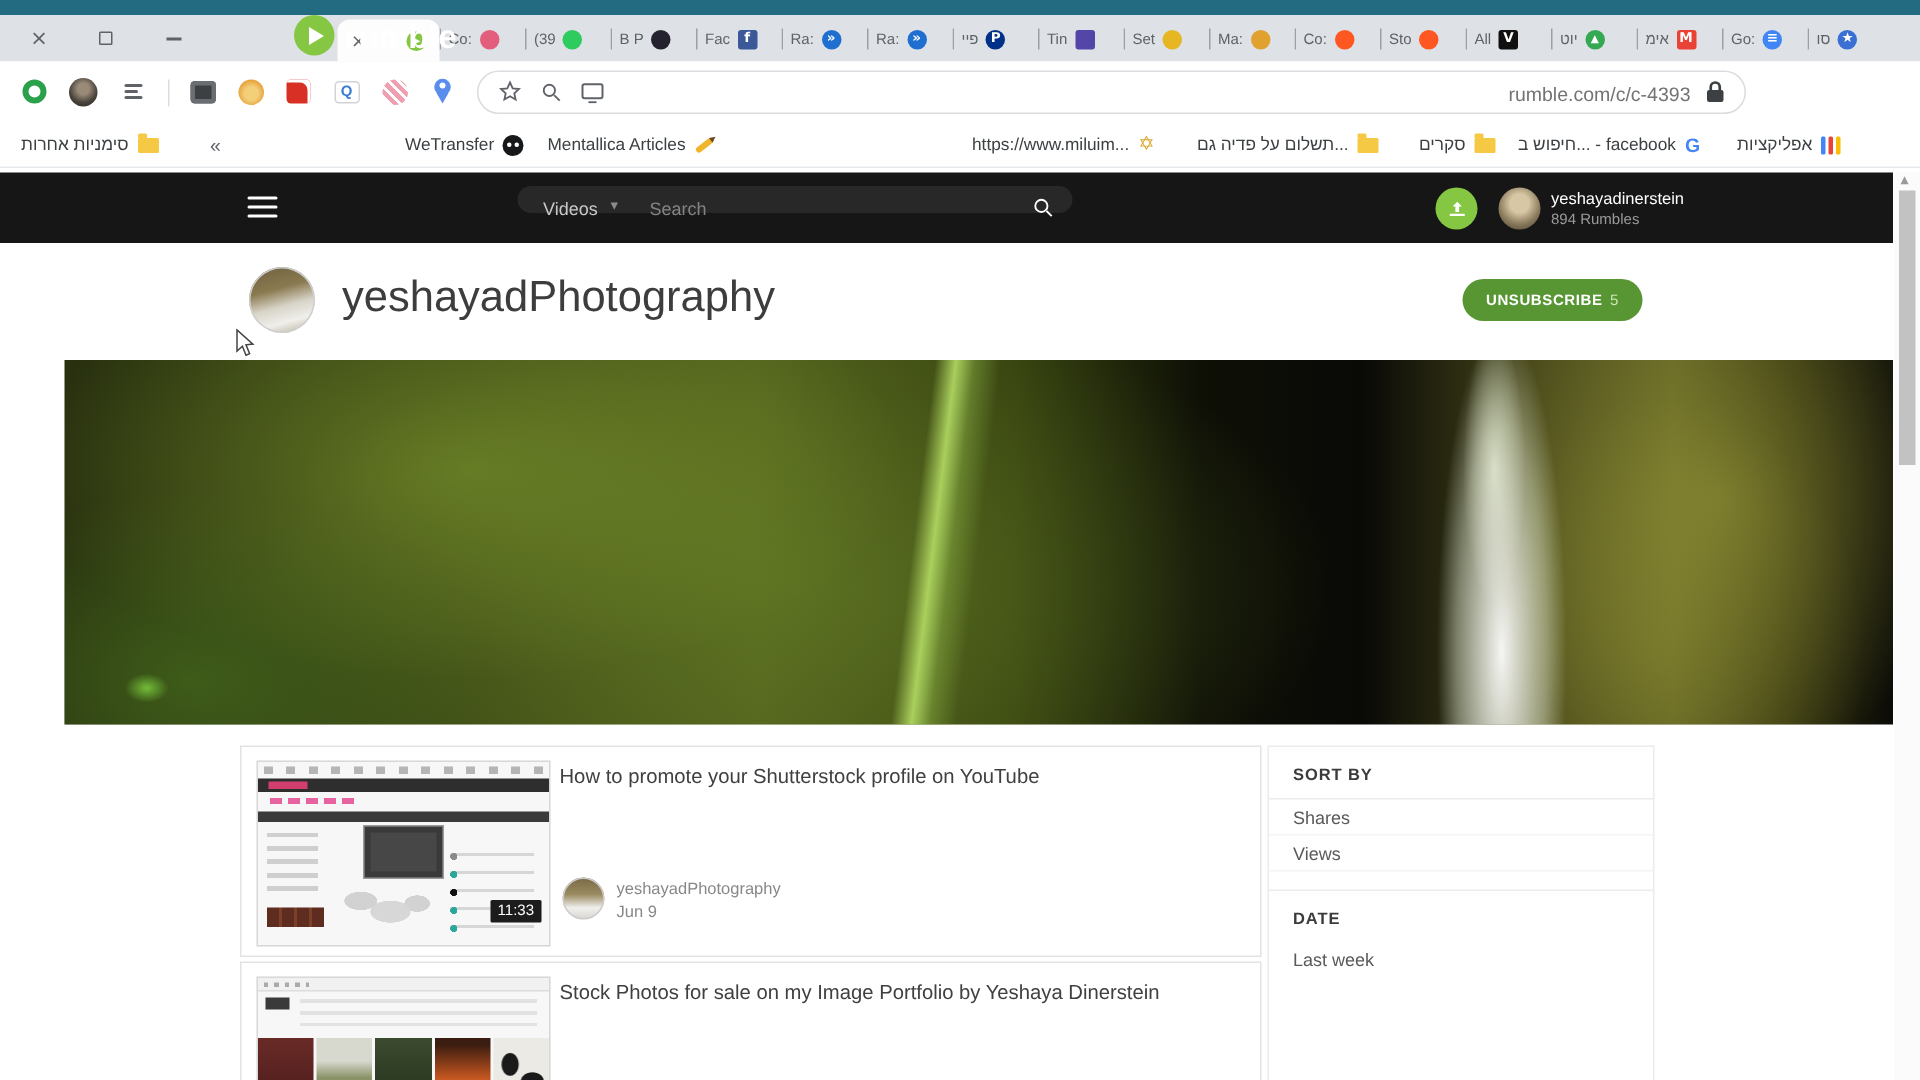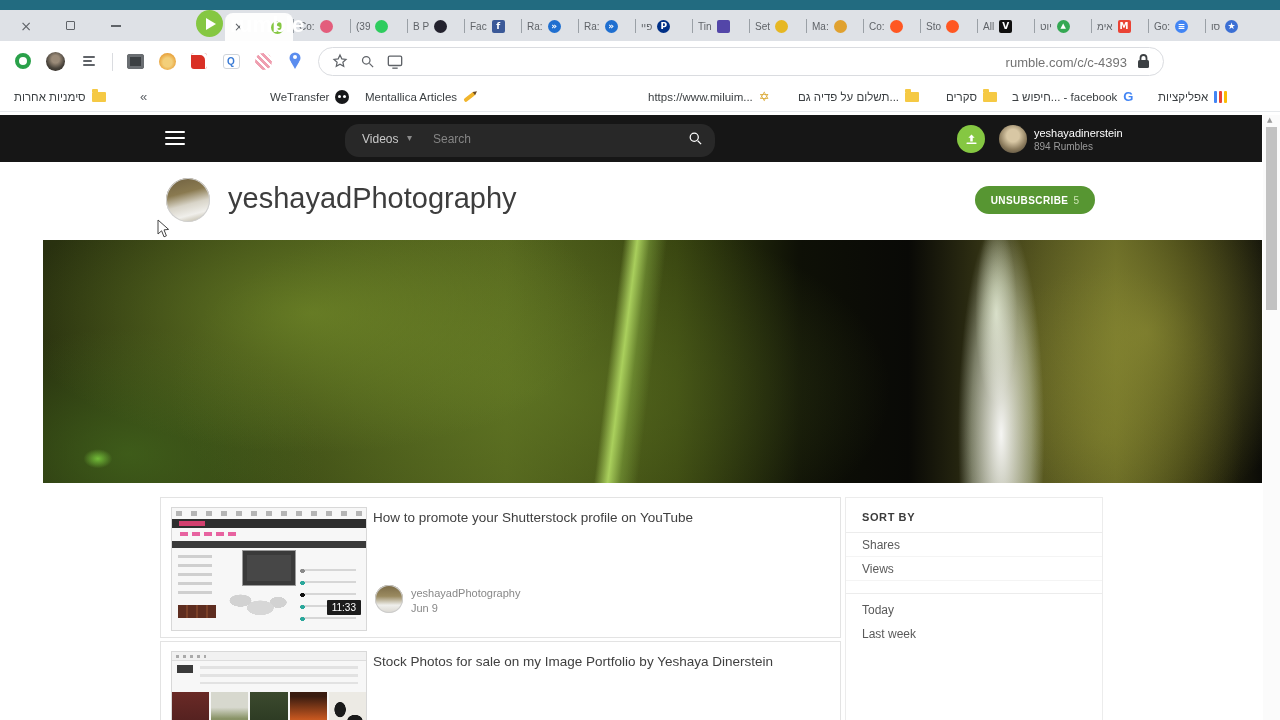--- a/index.html
+++ b/index.html
@@ -53,21 +53,21 @@
   .apps-ic{display:flex;gap:2px;flex:none}
   .apps-ic i{display:block;width:3px;height:12px;border-radius:1px}
 
   
   .rheader{position:absolute;left:0;top:115px;width:1262px;height:47px;background:#161616}
   .burger{position:absolute;left:165px;top:16px;width:20px;display:flex;flex-direction:column;gap:4px}
   .burger i{display:block;height:2px;background:#fff;border-radius:1px}
   .logo-circle{position:absolute;left:196px;top:10px;width:27px;height:27px;border-radius:50%;background:#85c742;display:flex;align-items:center;justify-content:center}
   .logo-circle::after{content:"";margin-left:3px;border-left:10px solid #fff;border-top:6px solid transparent;border-bottom:6px solid transparent}
   .logo-word{position:absolute;left:230px;top:12px;font-size:22px;font-weight:700;color:#fff;letter-spacing:.2px}
-  .rsearch{position:absolute;left:345px;top:124px;width:370px;height:33px;background:#282828;border-radius:14px}
+  .rsearch{position:absolute;left:345px;top:124px;width:370px;height:18px;background:#282828;border-radius:14px}
   .rs-videos{position:absolute;left:17px;top:8px;font-size:12px;color:#c9c9c9}
   .rs-caret{position:absolute;left:62px;top:8px;font-size:10px;color:#8a8a8a}
   .rs-input{position:absolute;left:88px;top:4px;width:210px;height:21px;background:transparent;border:none;outline:none;font-size:12px;color:#ddd;font-family:"Liberation Sans",sans-serif}
   .rs-input::placeholder{color:#848484}
   .upload-btn{position:absolute;left:957px;top:125px;width:28px;height:28px;border-radius:50%;background:#85c742;display:flex;align-items:center;justify-content:center}
   .hdr-avatar{position:absolute;left:999px;top:125px;width:28px;height:28px;border-radius:50%;background:radial-gradient(circle at 50% 38%,#d8c7a4 28%,#8a7a5c 62%,#403a30 100%)}
   .hdr-name{position:absolute;left:1034px;top:127px;font-size:11px;color:#fff}
   .hdr-rumbles{position:absolute;left:1034px;top:141px;font-size:10px;color:#9a9a9a}
 
   
@@ -434,21 +434,21 @@
     </div>
     <div class="vtitle">Stock Photos for sale on my Image Portfolio by Yeshaya Dinerstein</div>
   </div>
 
   <div class="sidebar">
     <div class="sb-h">SORT BY</div>
     <div class="sb-div"></div>
     <div class="sb-item">Shares</div>
     <div class="sb-item">Views</div>
     <div class="sb-div" style="margin-top:12px"></div>
-    <div class="sb-item" style="border-bottom:none;margin-top:4px">Today</div>
+    <div class="sb-h">DATE</div>
     <div class="sb-item" style="border-bottom:none">Last week</div>
   </div>
 
   <div class="sc-track"></div>
   <span class="sc-up">▲</span>
   <div class="sc-thumb"></div>
 
 </div>
 
 </body></html>

